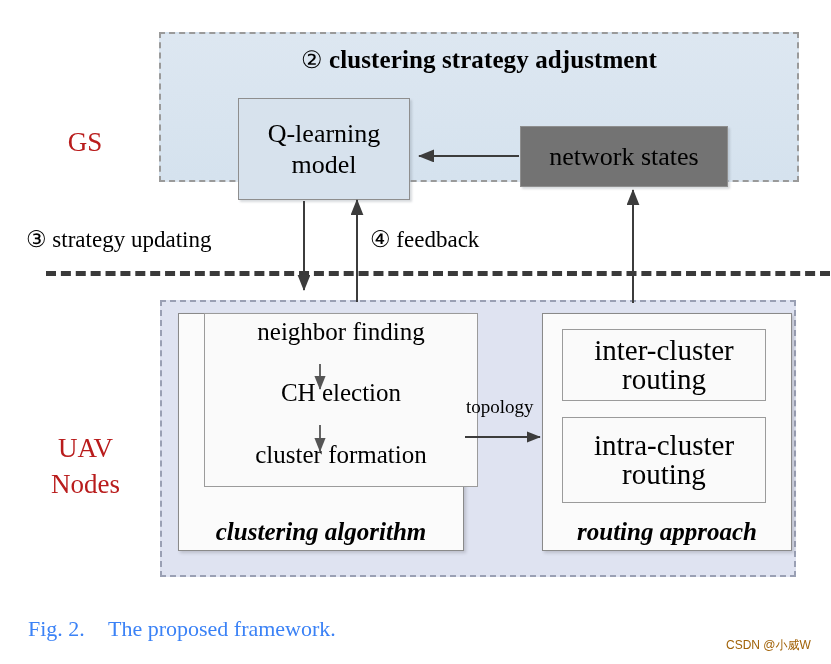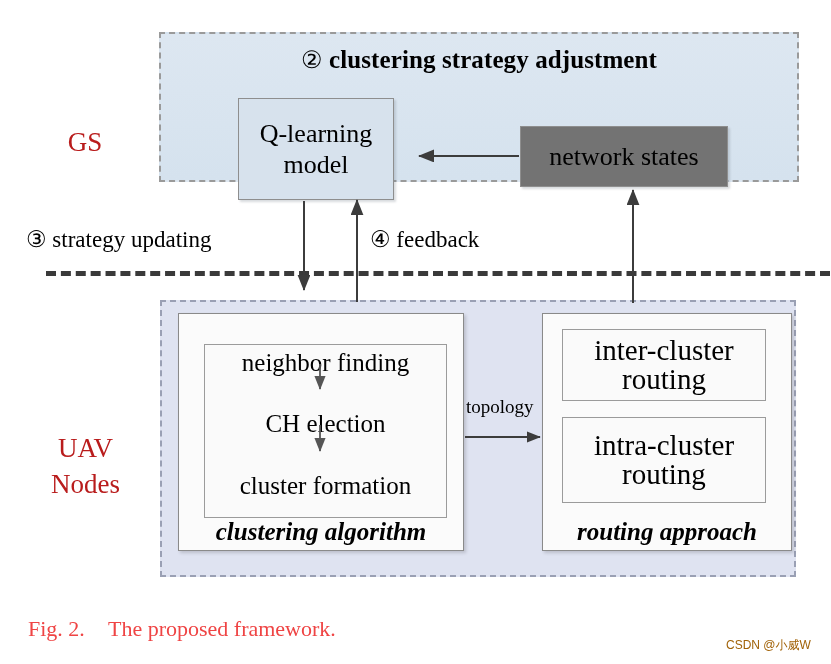--- a/index.html
+++ b/index.html
@@ -77,21 +77,21 @@
     align-items: center;
     justify-content: center;
     text-align: center;
     font-size: 26px;
     line-height: 31px;
     color: #000;
   }
   #qlearning-box {
     left: 238px;
     top: 98px;
-    width: 156px;
+    width: 172px;
     height: 102px;
     background: #d7e2ed;
     box-shadow: 2px 2px 2px rgba(120,130,140,0.28);
   }
   #network-states-box {
     left: 520px;
     top: 126px;
     width: 208px;
     height: 61px;
     background: #737373;
@@ -139,21 +139,21 @@
     font-weight: bold;
     font-style: italic;
   }
 
   .inner-box {
     position: absolute;
     box-sizing: border-box;
     border: 1px solid #9b9b9b;
     background: #fafafa;
   }
-  #steps-box { left: 204px; top: 344px; width: 243px; height: 174px; padding-left: 44px; }
+  #steps-box { left: 204px; top: 313px; width: 274px; height: 174px; padding-left: 44px; }
 
   .step-text {
     position: absolute;
     width: 100%;
     text-align: center;
     font-size: 25px;
     line-height: 28px;
     color: #000;
   }
   #step-1 { left: 0; top: 4px; }
@@ -190,21 +190,21 @@
     height: 664px;
     pointer-events: none;
   }
 
   
   #caption {
     position: absolute;
     left: 28px;
     top: 616px;
     font-size: 22px;
-    color: #ef4444;
+    color: #3b82f6;
     white-space: nowrap;
   }
   #caption .cap-label { margin-right: 18px; }
 
   #watermark {
     position: absolute;
     left: 726px;
     top: 637px;
     font-size: 12px;
     color: #a16207;

